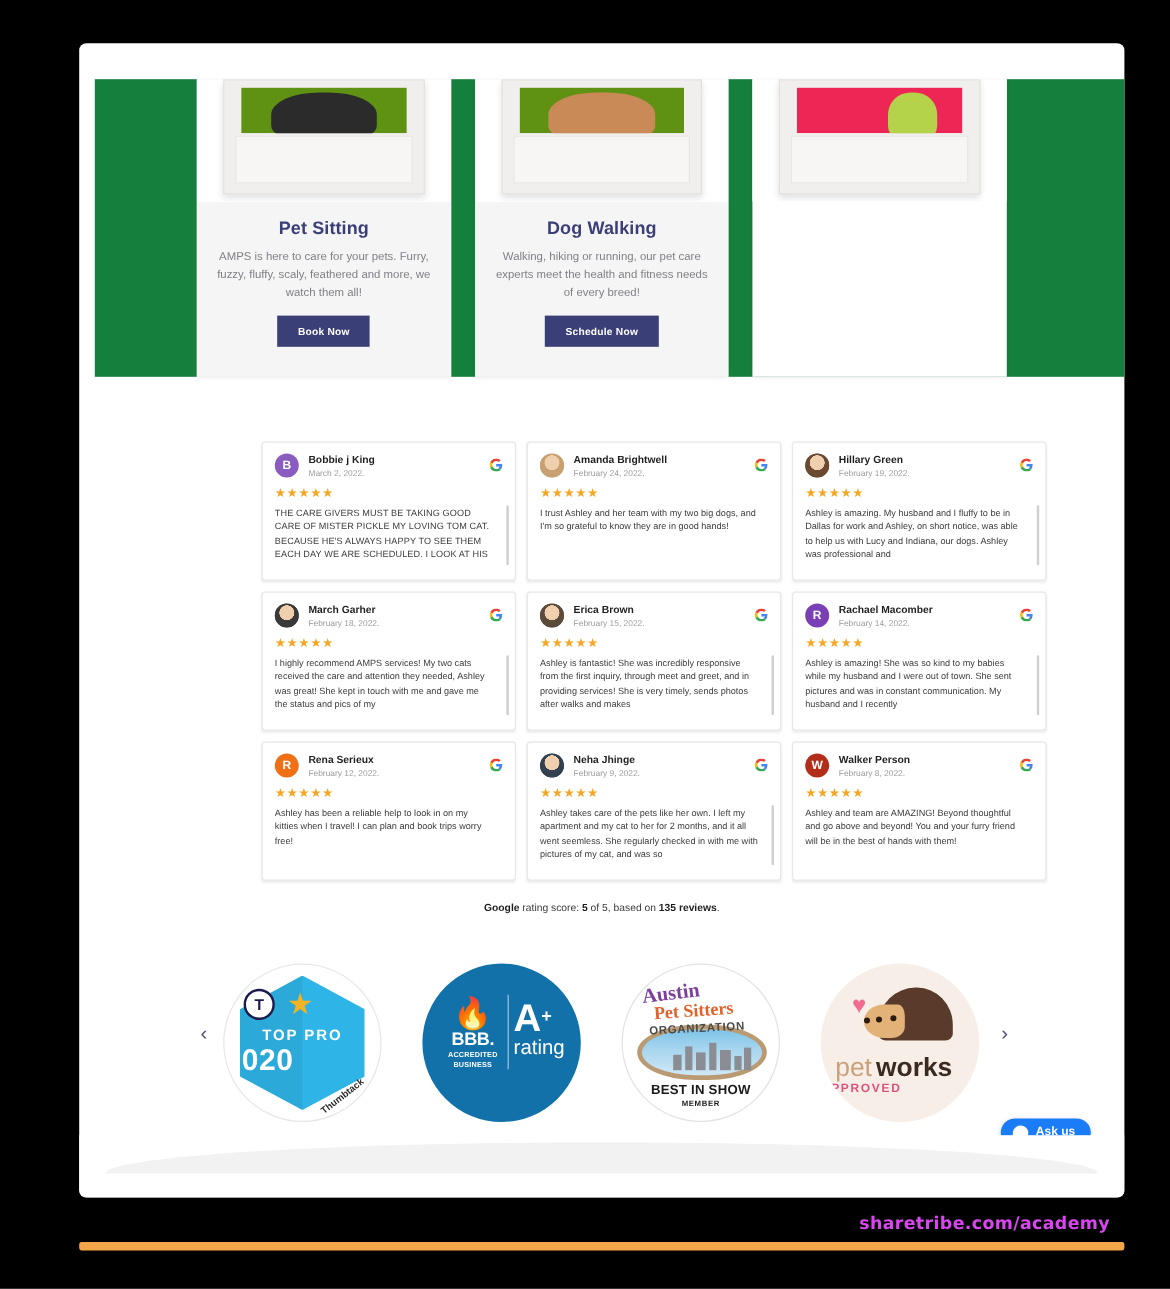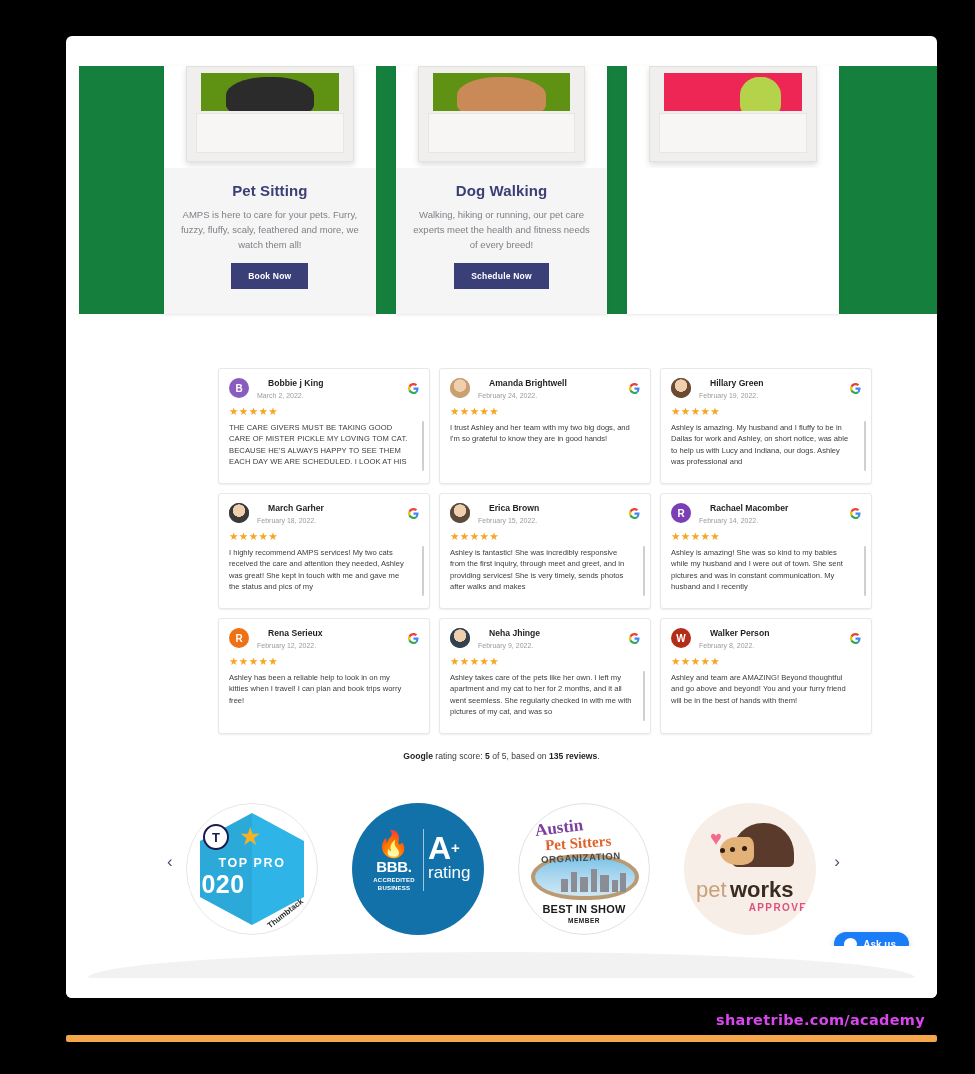--- a/index.html
+++ b/index.html
@@ -167,21 +167,21 @@
     flex: 0 0 20px;
     color: #fff; font-size: 10px; font-weight: bold;
     display: flex; align-items: center; justify-content: center;
     overflow: hidden; position: relative;
   }
   .avatar .photo-face {
     position: absolute; inset: 0;
   }
   .reviewer-meta { margin-left: 8px; flex: 1; min-width: 0; }
   .reviewer-name {
-    font-size: 8.6px; font-weight: bold; color: #1f1f1f; line-height: 11px; margin-left: 11px;
+    font-size: 8.6px; font-weight: bold; color: #1f1f1f; line-height: 11px;
   }
   .review-date { font-size: 7px; color: #9b9b9b; margin-top: 2px; line-height: 9px; }
   .g-logo { flex: 0 0 11px; width: 11px; height: 11px; margin-top: 2px; }
   .stars { color: #f5a623; font-size: 10.5px; letter-spacing: .4px; margin: 6px 0 5px; line-height: 11px; }
   .review-text {
     font-size: 7.6px; color: #3c3c3c; line-height: 11.4px;
     max-height: 47px; overflow: hidden; padding-right: 8px;
   }
   .review-text.caps { letter-spacing: .1px; }
   .rev-scrollbar {
@@ -292,40 +292,40 @@
     background:#5a3a2a; border-radius: 50% 48% 10% 10% / 70% 70% 12% 12%;
   }
   .pw-hog-face {
     position:absolute; left: 36px; top: 34px; width: 34px; height: 28px;
     background:#e3b279; border-radius: 60% 20% 40% 60% / 60% 40% 40% 60%;
   }
   .pw-eye { position:absolute; width: 5px; height: 5px; border-radius:50%; background:#2d1c12; }
   .pw-nose { position:absolute; left: 36px; top: 45px; width: 5px; height:5px; border-radius:50%; background:#2d1c12; }
   .pw-pet { position:absolute; left: 12px; bottom: 32px; font-size: 22px; color:#c9a07a; font-weight: 300; }
   .pw-works { position:absolute; left: 46px; bottom: 32px; font-size: 22px; color:#3b2a20; font-weight: bold; }
-  .pw-approved { position:absolute; left:0; right:0; bottom: 22px; text-align:right;
+  .pw-approved { position:absolute; left:0; right:0; bottom: 22px; text-align:left;
     font-size: 10px; font-weight: bold; color:#e0507f; letter-spacing: 1.4px; }
 
   .carousel-dots {
     position: absolute;
     left: 0; right: 0; top: 172px;
     display: flex; justify-content: center; gap: 5px;
   }
   .dot { width: 5px; height: 5px; border-radius: 50%; background: #c6c9dd; cursor: pointer; }
   .dot.active { background: #3b3f77; }
 
   
   .chat-btn {
     position: absolute;
     right: 28px; bottom: 42px;
     background: #1b7cf7;
     color: #ffffff;
     border-radius: 16px;
     padding: 6px 13px 6px 10px;
-    display: flex; align-items: center; gap: 6px;
+    display: flex; gap: 6px;
     font-size: 10px; font-weight: bold;
     cursor: pointer;
     box-shadow: 0 2px 6px rgba(0,0,0,.18);
   }
   .chat-bubble-icon {
     width: 13px; height: 12px; background:#fff; border-radius: 50% 50% 50% 10%;
   }
 
   
   .page-bottom-curve {

